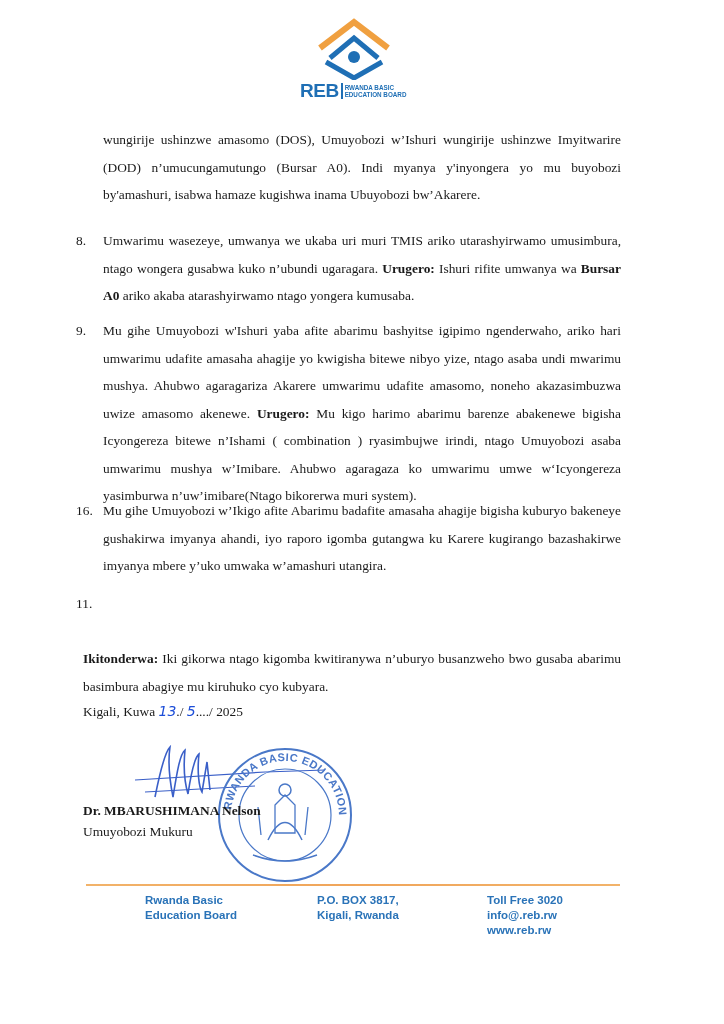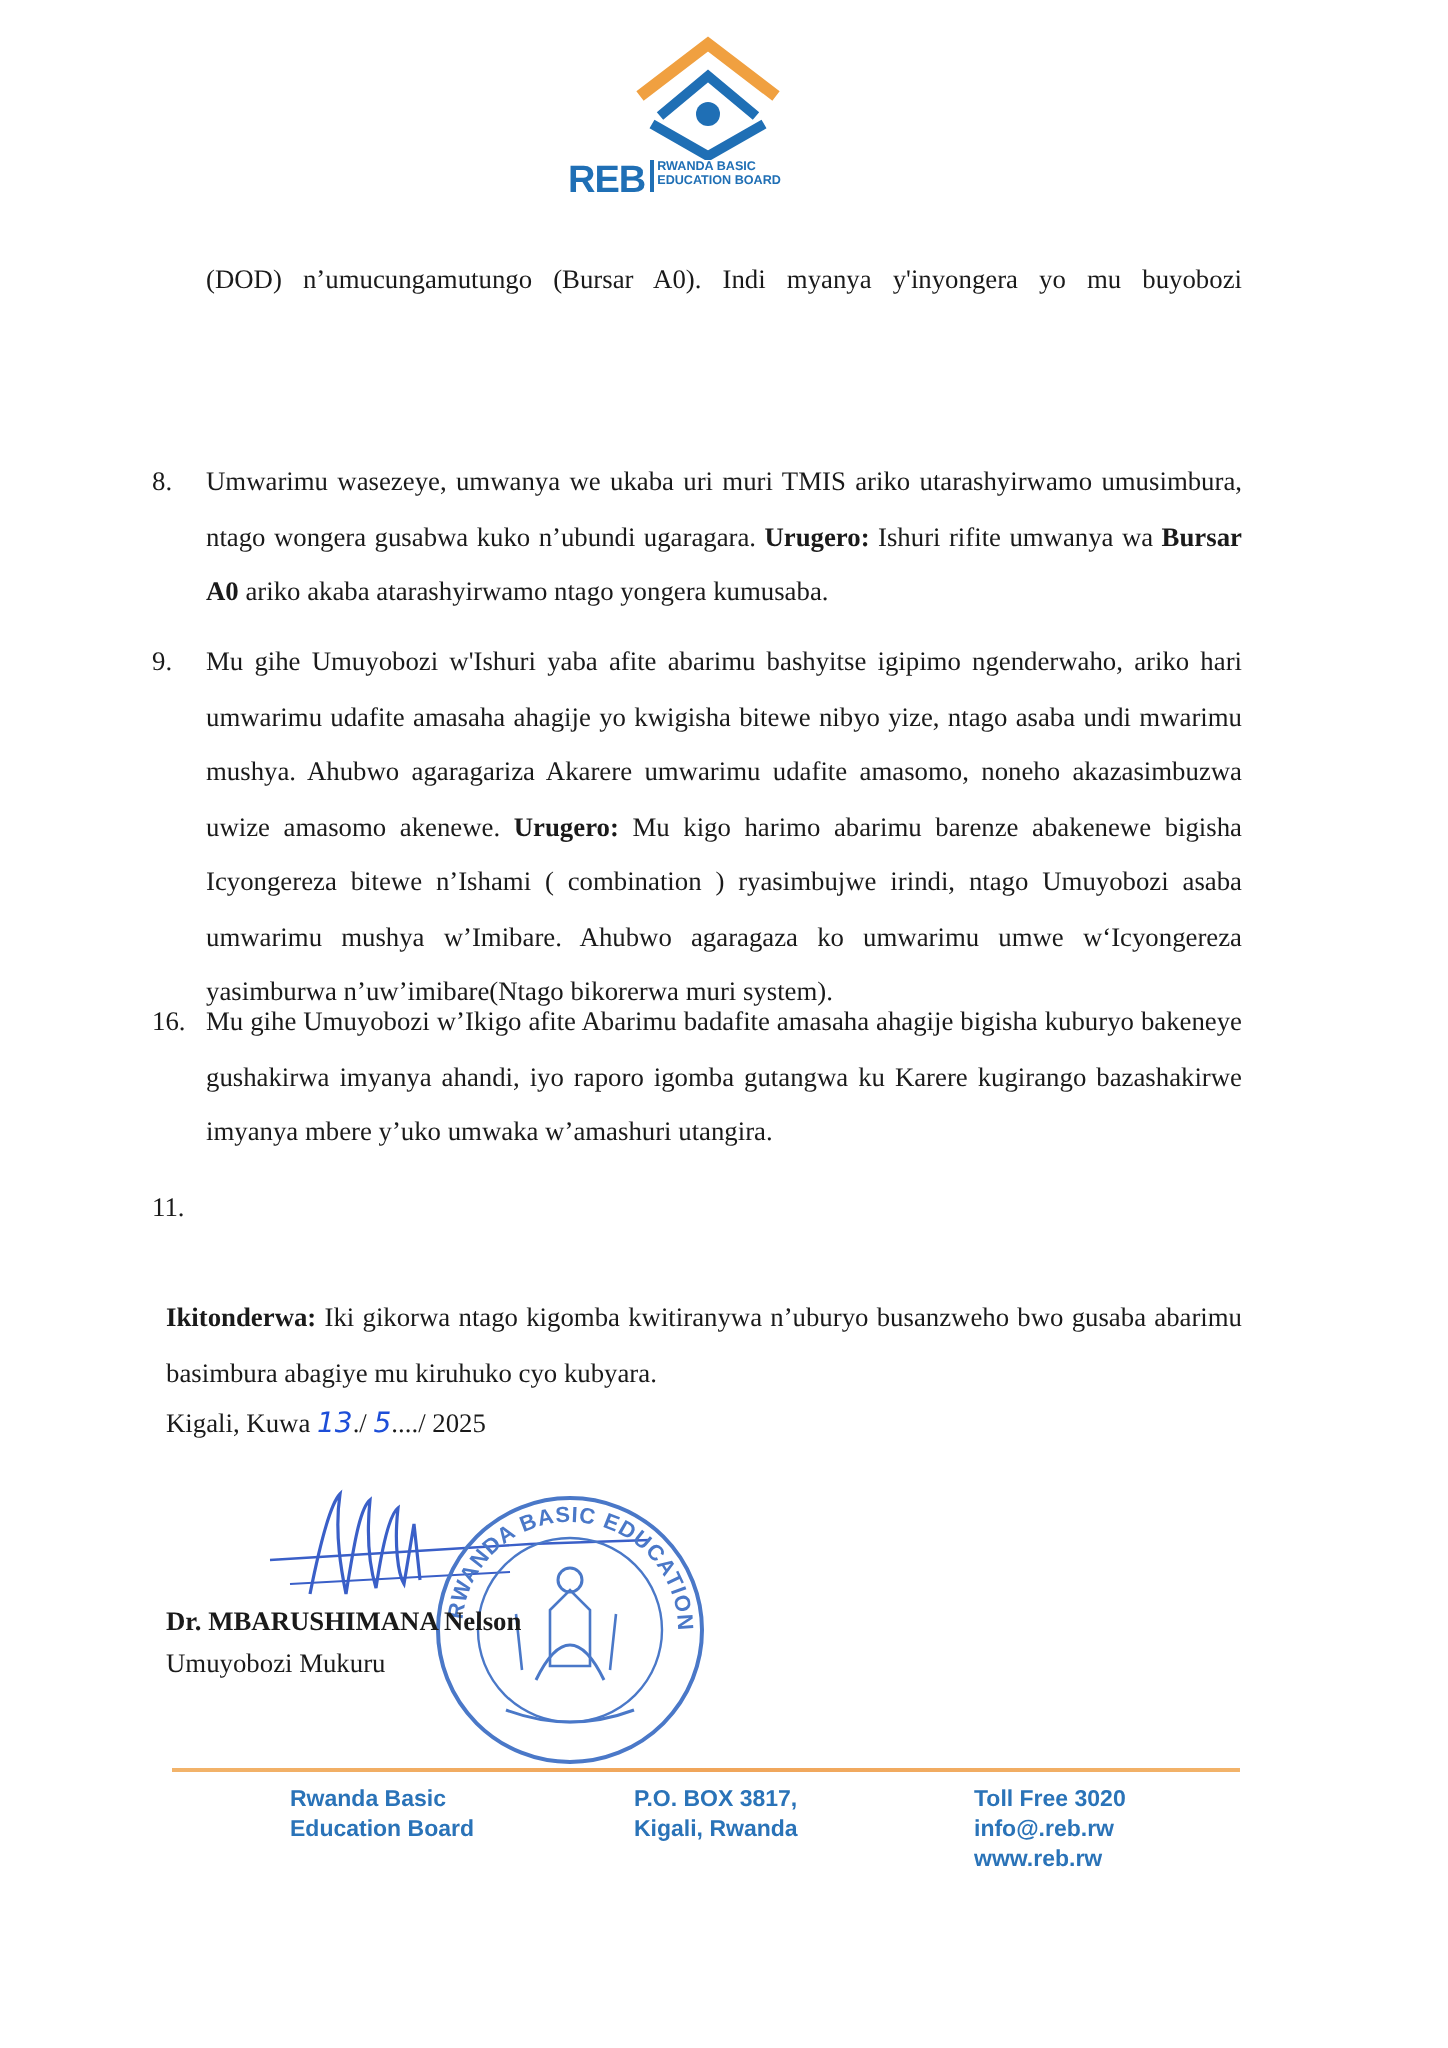--- a/index.html
+++ b/index.html
@@ -1,20 +1,20 @@
 <!DOCTYPE html>
 <html><head>
 <meta charset="utf-8">
 <style>
   html, body { margin:0; padding:0; background:#ffffff; }
   body { width:724px; height:1024px; position:relative; overflow:hidden;
          font-family:"Liberation Serif", "DejaVu Serif", serif; color:#1a1a1a; }
   .logo { position:absolute; left:284px; top:18px; width:140px; height:84px; }
   .logo svg { position:absolute; left:30px; top:0; }
-  .logo-word { position:absolute; left:0; top:62px; display:flex; align-items:flex-start; }
+  .logo-word { position:absolute; left:16px; top:62px; display:flex; align-items:center; }
   .logo-reb { font-family:"Liberation Sans", sans-serif; font-weight:900; font-size:19px;
               color:#1f6fb5; letter-spacing:-0.5px; }
   .logo-bar { width:2px; height:16px; background:#1f6fb5; margin:0 2px; }
   .logo-sub { font-family:"Liberation Sans", sans-serif; font-weight:bold; font-size:6.3px;
               color:#1f6fb5; line-height:7px; }
   .para { position:absolute; font-size:13.4px; line-height:27.5px; text-align:justify; }
   .item { position:absolute; left:103px; width:518px; font-size:13.4px; line-height:27.5px; text-align:justify; }
   .num { position:absolute; left:-27px; top:0; }
   b { font-weight:bold; }
   .handwrite { font-family:"DejaVu Sans", sans-serif; color:#1d4ed8; font-style:italic; font-size:14px; }
@@ -39,21 +39,23 @@
     <span class="logo-reb">REB</span>
     <span class="logo-bar"></span>
     <span class="logo-sub">
       <span>RWANDA BASIC</span><br>
       <span>EDUCATION BOARD</span>
     </span>
   </div>
 </div>
 
 <div class="para" style="left:103px; top:126px; width:518px; text-align:justify;">
+  <div style="text-align-last:justify;">wungirije ushinzwe amasomo (DOS), Umuyobozi w’Ishuri wungirije ushinzwe Imyitwarire</div>
   <div style="text-align-last:justify;">(DOD) n’umucungamutungo (Bursar A0). Indi myanya y'inyongera yo mu buyobozi</div>
+  <div>by'amashuri, isabwa hamaze kugishwa inama Ubuyobozi bw’Akarere.</div>
 </div>
 
 <div class="item" style="top:227px;">
   <span class="num">8.</span>
   <span>Umwarimu wasezeye, umwanya we ukaba uri muri TMIS ariko utarashyirwamo umusimbura, ntago wongera gusabwa kuko n’ubundi ugaragara. </span><b>Urugero:</b><span> Ishuri rifite umwanya wa </span><b>Bursar A0</b><span> ariko akaba atarashyirwamo ntago yongera kumusaba.</span>
 </div>
 
 <div class="item" style="top:317px;">
   <span class="num">9.</span>
   <span>Mu gihe Umuyobozi w'Ishuri yaba afite abarimu bashyitse igipimo ngenderwaho, ariko hari umwarimu udafite amasaha ahagije yo kwigisha bitewe nibyo yize, ntago asaba undi mwarimu mushya. Ahubwo agaragariza Akarere umwarimu udafite amasomo, noneho akazasimbuzwa uwize amasomo akenewe. </span><b>Urugero:</b><span> Mu kigo harimo abarimu barenze abakenewe bigisha Icyongereza bitewe n’Ishami ( combination ) ryasimbujwe irindi, ntago Umuyobozi asaba umwarimu mushya w’Imibare. Ahubwo agaragaza ko umwarimu umwe w‘Icyongereza yasimburwa n’uw’imibare(Ntago bikorerwa muri system).</span>

